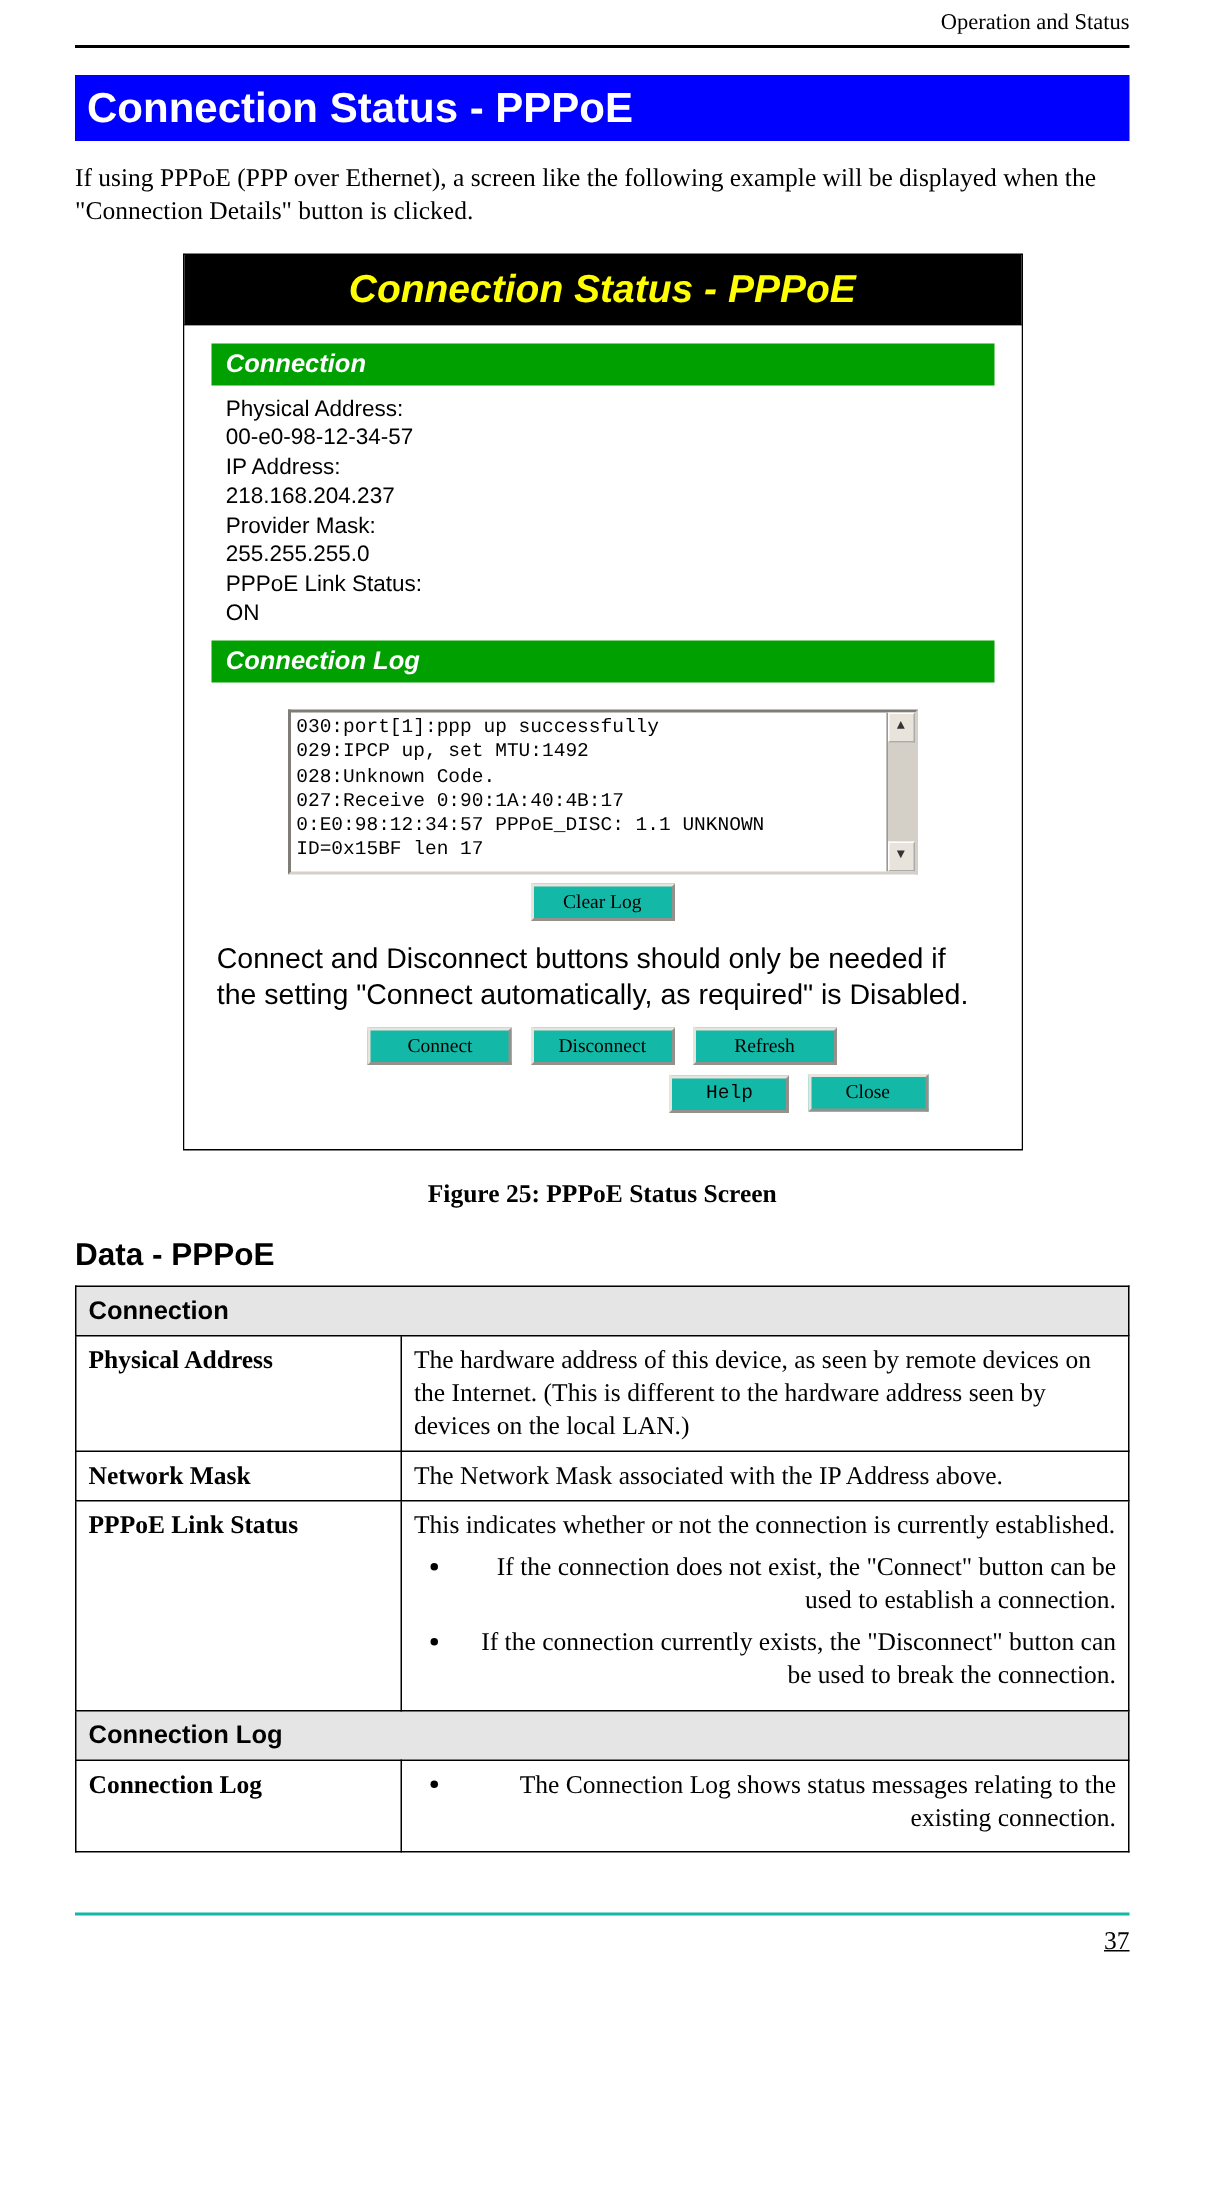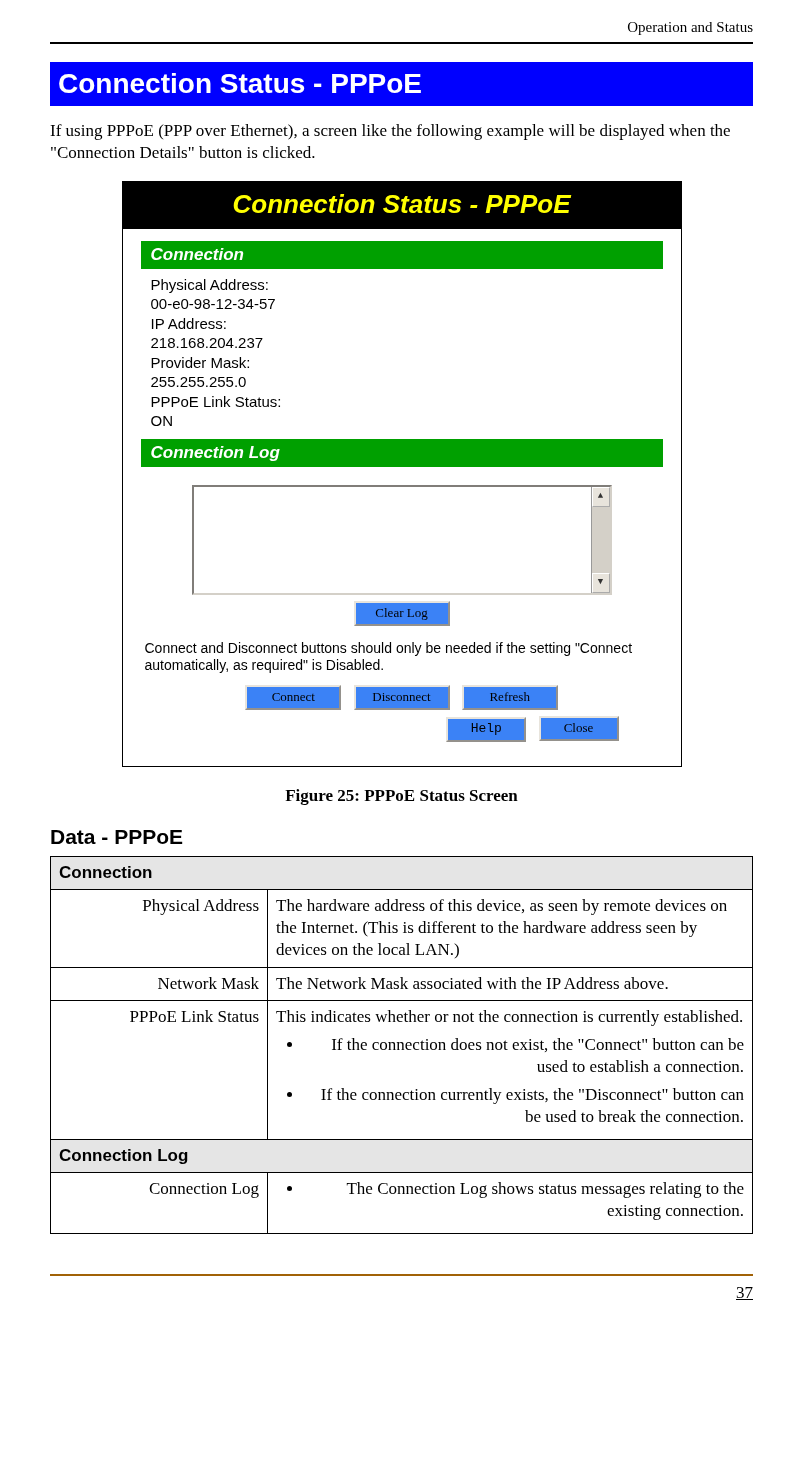--- a/index.html
+++ b/index.html
@@ -5,21 +5,21 @@
   body {
     margin: 0;
     padding: 0;
     background: #fff;
     font-family: "Times New Roman", Times, serif;
     color: #000;
   }
   .page {
     width: 803px;
     margin: 0 auto;
-    padding: 12px 50px 30px 50px;
+    padding: 0 50px 30px 50px;
     box-sizing: border-box;
     font-size: 17px;
     line-height: 1.3;
   }
   .header {
     display: flex;
     justify-content: flex-end;
     padding: 6px 0 4px 0;
     border-bottom: 2px solid #000;
     font-size: 15px;
@@ -133,25 +133,25 @@
     padding-right: 40px;
   }
   .wbtn {
     display: inline-block;
     min-width: 72px;
     padding: 2px 10px;
     font-size: 13px;
     font-family: "Times New Roman", serif;
     text-align: center;
     border: 2px outset #e8e4dc;
-    background: #3b82f6;
+    background: #14b8a6;
     margin: 0 4px;
   }
   .ss-note {
-    font-size: 14px;
+    font-size: 19px;
     padding: 8px 4px 4px 4px;
     line-height: 1.25;
   }
   .caption {
     text-align: center;
     font-weight: bold;
     margin-top: 18px;
     font-size: 17px;
   }
   .subhead {
@@ -173,35 +173,34 @@
     padding: 5px 8px;
     text-align: left;
   }
   table.data td.sec, table.data th.sec {
     background: #e5e5e5;
     font-family: Arial, Helvetica, sans-serif;
     font-weight: bold;
     font-size: 17px;
   }
   table.data td.term {
-    font-weight: normal;
+    font-weight: bold;
     width: 200px;
-    text-align: right;
   }
   ul.bul {
     margin: 6px 0 2px 0;
     padding-left: 28px;
     list-style: disc;
   }
   ul.bul li {
     margin-bottom: 6px;
     text-align: right;
   }
   .footer {
-    border-top: 2px solid #a16207;
+    border-top: 2px solid #14b8a6;
     margin-top: 40px;
     text-align: right;
     padding-top: 6px;
     font-size: 17px;
     text-decoration: underline;
   }
 </style>
 </head>
 <body>
 
@@ -234,20 +233,26 @@
             </div>
           <div class="row">
               <span class="k">PPPoE Link Status:</span>
               <span>ON</span>
             </div>
         </div>
         <div class="ss-section-label">Connection Log</div>
 
         <div class="logbox">
           <div class="logtext">
+            <span style="white-space:pre;display:block;padding-right:20px;">030:port[1]:ppp up successfully
+029:IPCP up, set MTU:1492
+028:Unknown Code.
+027:Receive 0:90:1A:40:4B:17
+0:E0:98:12:34:57 PPPoE_DISC: 1.1 UNKNOWN
+ID=0x15BF len 17</span>
             <div class="scrollbar">
               <div class="sbtn">▲</div>
               <div class="sbtn">▼</div>
             </div>
           </div>
         </div>
 
         <div class="btnrow">
           <span class="wbtn">Clear Log</span>
         </div>

